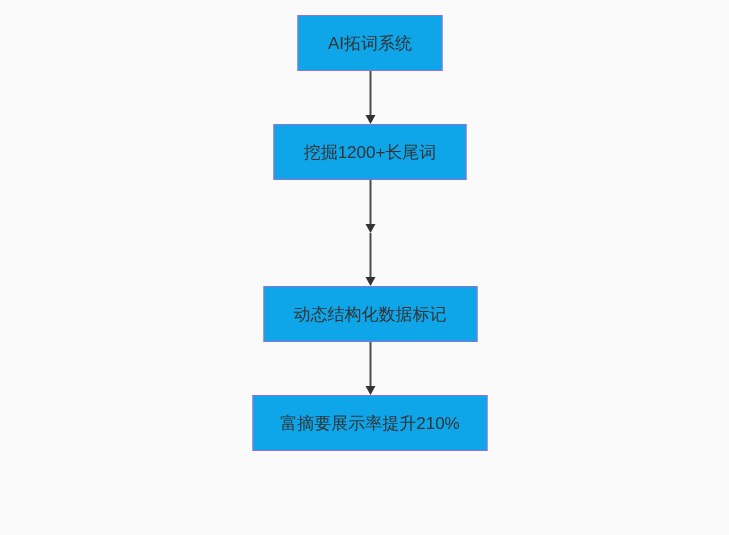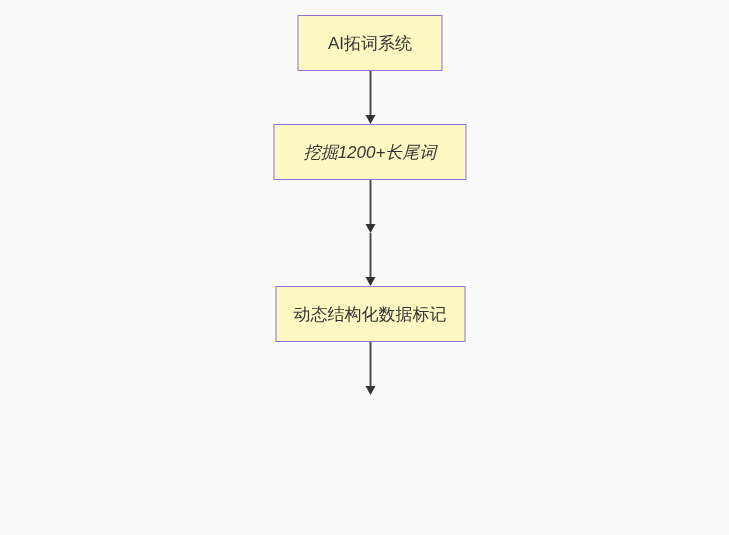--- a/index.html
+++ b/index.html
@@ -19,37 +19,37 @@
     left: 370px;
     top: 15px;
     transform: translateX(-50%);
     display: flex;
     flex-direction: column;
     align-items: center;
   }
   .node {
     box-sizing: border-box;
     height: 56px;
-    background: #fef9c3;
+    background: #0ea5e9;
     border: 1px solid #9370DB;
     display: flex;
     align-items: center;
     justify-content: center;
     flex: 0 0 auto;
   }
   .node-label {
     font-size: 17px;
     color: #333333;
     white-space: nowrap;
     line-height: 1;
   }
   .node-0 { width: 145px; }
-  .node-1 { width: 193px; font-style: italic; }
+  .node-1 { width: 193px; }
   .node-2 { width: 218px; }
-  .node-3 { width: 190px; }
+  .node-3 { width: 214px; }
   .node-4 { width: 235px; }
   .arrow {
     display: flex;
     flex-direction: column;
     align-items: center;
     height: 53px;
     flex: 0 0 auto;
   }
   .arrow-line {
     width: 2px;
@@ -96,15 +96,18 @@
 
     <div class="node node-3">
       <span class="node-label">动态结构化数据标记</span>
     </div>
 
     <div class="arrow">
       <div class="arrow-line"></div>
       <div class="arrow-head"></div>
     </div>
 
+    <div class="node node-4">
+      <span class="node-label">富摘要展示率提升210%</span>
+    </div>
 
   </div>
 </div>
 
 </body></html>

